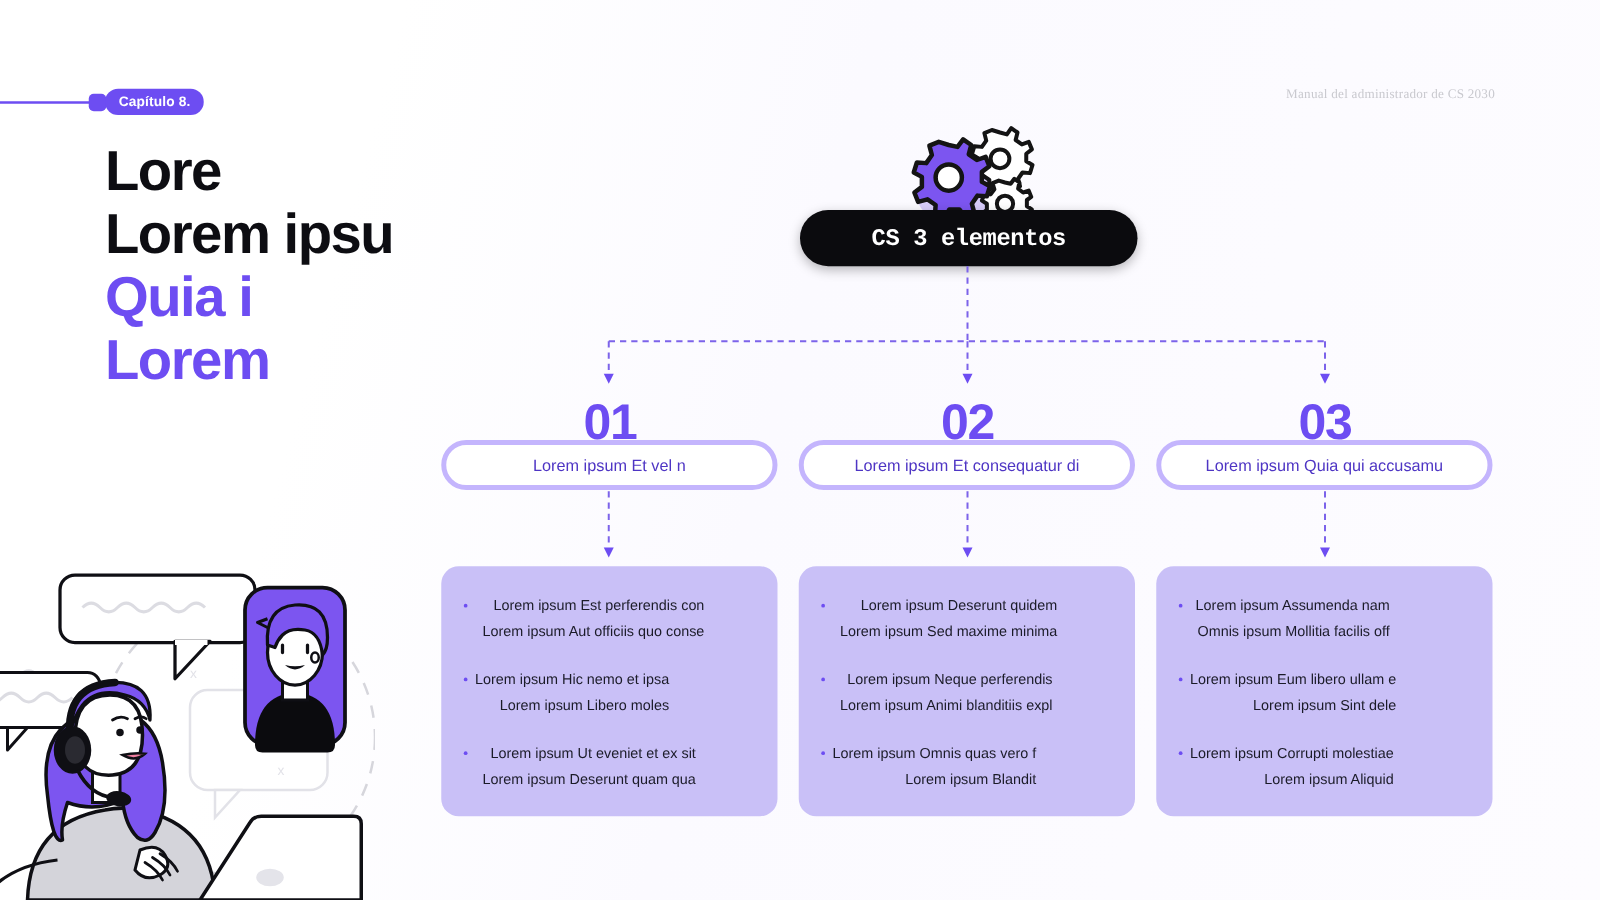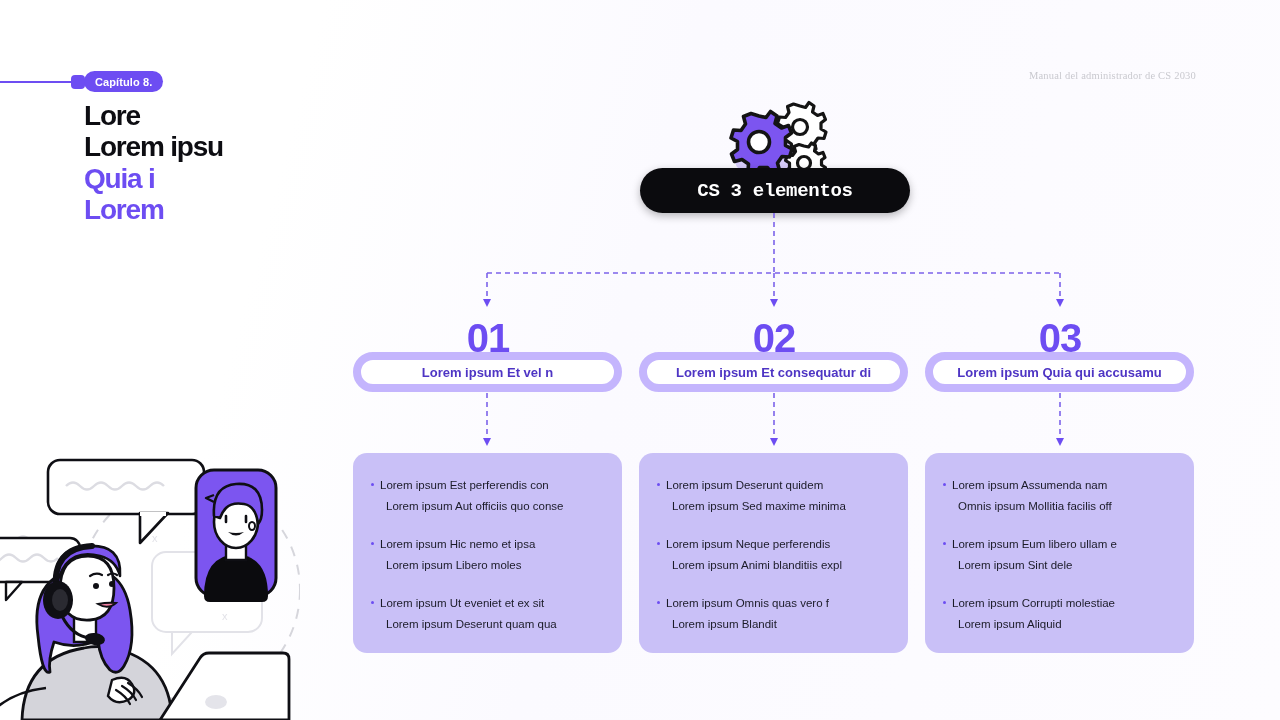--- a/index.html
+++ b/index.html
@@ -68,23 +68,23 @@
     font-weight: 700;
     letter-spacing: .1px;
     display: flex;
     align-items: center;
   }
 
   
   .headline {
     position: absolute;
     left: 84px;
-    top: 100px;
+    top: 112px;
     width: 300px;
-    font-size: 28px;
+    font-size: 45px;
     font-weight: 800;
     line-height: 1.12;
     letter-spacing: -1.2px;
   }
   .headline .l-dark  { color: #0d0d12; display: block; }
   .headline .l-purple{ color: #6d4df2; display: block; }
 
   
   .gears {
     position: absolute;
@@ -138,29 +138,29 @@
   }
   .num.n1 { left: 428px; }
   .num.n2 { left: 714px; }
   .num.n3 { left: 1000px; }
 
   
   .step-pill {
     position: absolute;
     top: 352px;
     height: 40px;
-    border: 8px solid #c4b5fd;
+    border: 4px solid #c4b5fd;
     border-radius: 20px;
     background: #ffffff;
     display: flex;
     align-items: center;
     justify-content: center;
     color: #4e35c4;
     font-size: 13px;
-    font-weight: 700;
+    font-weight: 400;
   }
   .step-pill.p1 { left: 353px;  width: 269px; }
   .step-pill.p2 { left: 639px;  width: 269px; }
   .step-pill.p3 { left: 925px;  width: 269px; }
 
   
   .card {
     position: absolute;
     top: 453px;
     width: 269px;
@@ -169,20 +169,21 @@
     background: #c9c0f7;
     padding: 22px 16px 0 14px;
   }
   .card.c1 { left: 353px; }
   .card.c2 { left: 639px; }
   .card.c3 { left: 925px; }
 
   .bullet {
     display: flex;
     margin-bottom: 17px;
+    text-align: right;
   }
   .bullet .dot {
     flex: 0 0 auto;
     width: 3px;
     height: 3px;
     border-radius: 50%;
     background: #6d4df2;
     margin: 8px 6px 0 4px;
   }
   .bullet .lines {

